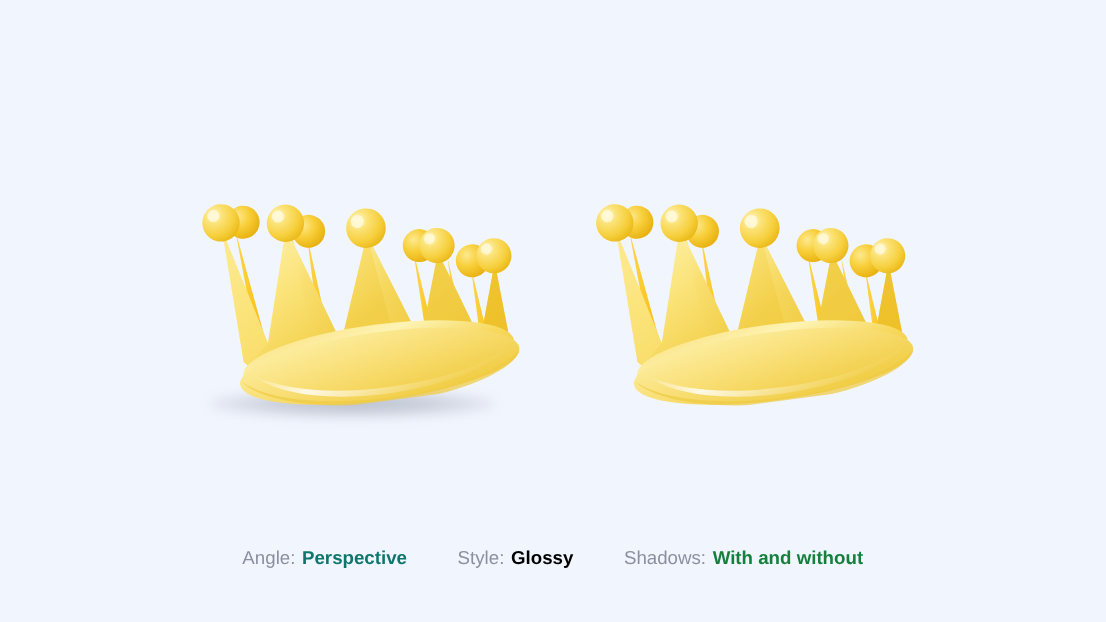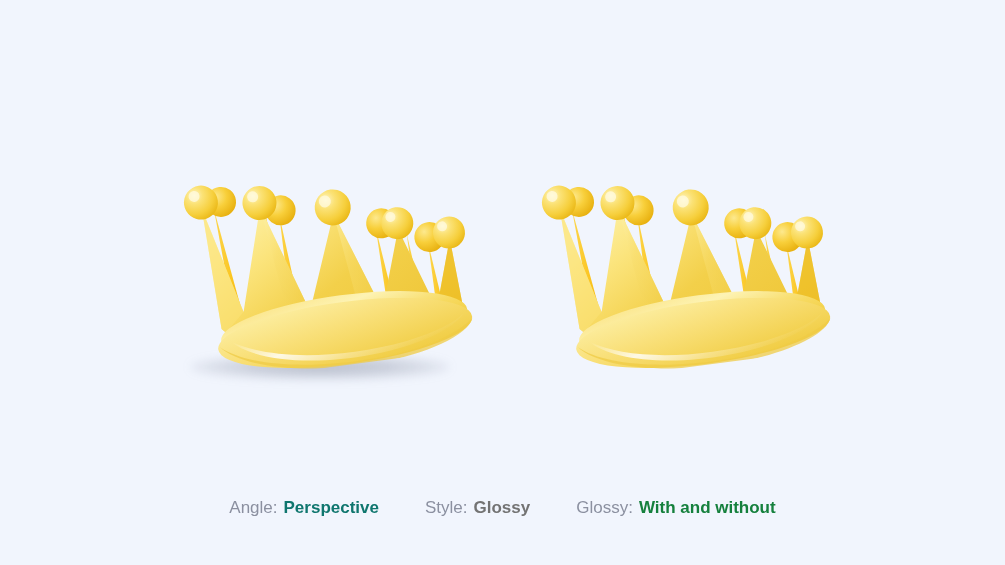--- a/index.html
+++ b/index.html
@@ -320,21 +320,21 @@
 
   </div>
 
   <div id="caption-bar" style="position: absolute; left: 0px; top: 498px; width: 1005px; display: flex; justify-content: center; align-items: baseline; gap: 46px; font-size: 17px;">
       <div class="caption-field" style="display: flex; align-items: baseline; gap: 6px; white-space: nowrap;">
         <span style="color: rgb(139, 144, 160); font-weight: 400;">Angle:</span>
         <span style="color: #0f766e; font-weight: 700;">Perspective</span>
       </div>
       <div class="caption-field" style="display: flex; align-items: flex-start; gap: 6px; white-space: nowrap;">
         <span style="color: rgb(139, 144, 160); font-weight: 400;">Style:</span>
-        <span style="color: #737373; font-weight: 700;">Glossy</span>
+        <span style="color: #000000; font-weight: 700;">Glossy</span>
       </div>
       <div class="caption-field" style="display: flex; align-items: baseline; gap: 6px; white-space: nowrap;">
-        <span style="color: rgb(139, 144, 160); font-weight: 400;">Glossy:</span>
+        <span style="color: rgb(139, 144, 160); font-weight: 400;">Shadows:</span>
         <span style="color: #15803d; font-weight: 700;">With and without</span>
       </div>
     </div>
 
 </div>
 
 </body></html>

